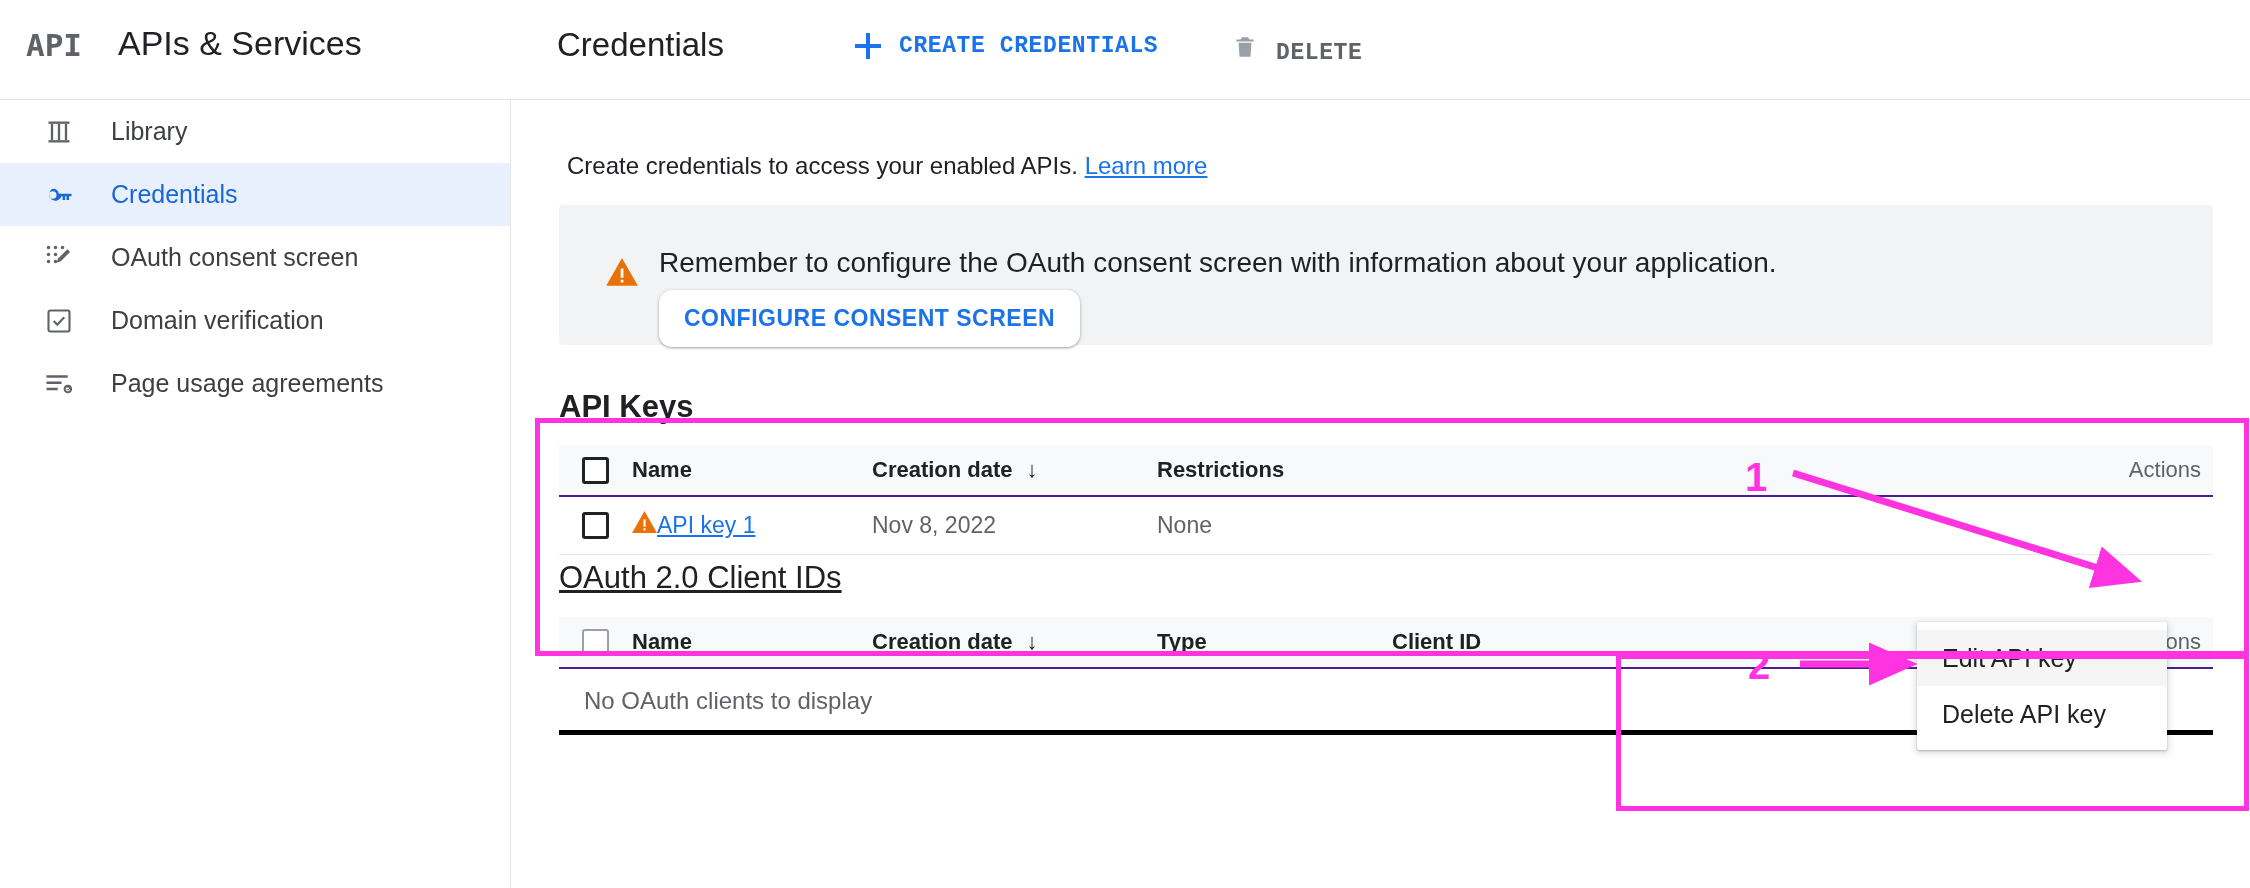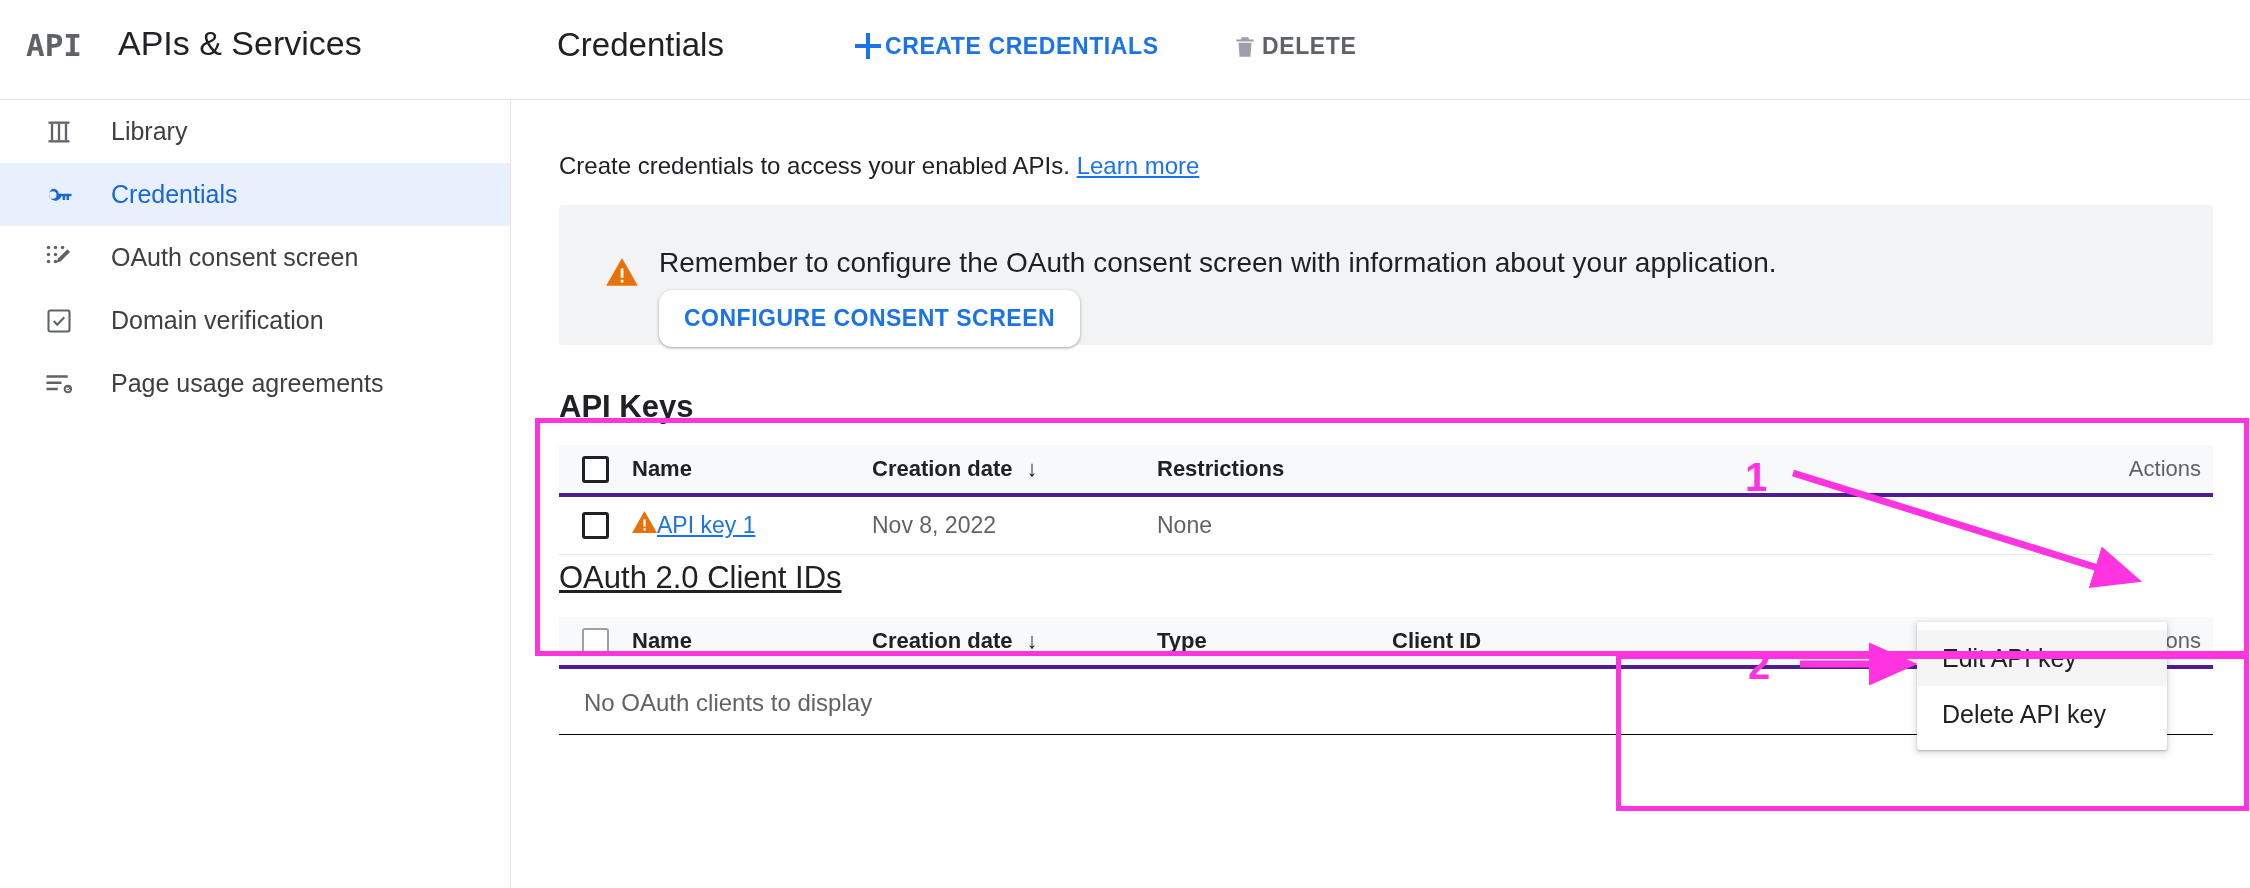--- a/index.html
+++ b/index.html
@@ -18,21 +18,21 @@
   .topbar-divider { position: absolute; left: 0; top: 99px; width: 2250px; height: 1px; background: #e3e5e8; }
   .brand { position: absolute; left: 26px; top: 24px; display: flex; align-items: flex-end; gap: 36px; }
   .api-logo {
     font-family: "DejaVu Sans Mono", monospace;
     font-size: 31px; font-weight: 700; color: #5f6368; letter-spacing: 0px;
   }
   .brand-title { font-size: 34px; color: #202124; font-weight: 400; white-space: nowrap; }
 
   .page-title { position: absolute; left: 557px; top: 26px; font-size: 33px; color: #202124; white-space: nowrap; }
 
-  .tb-btn { position: absolute; display: flex; align-items: flex-start; gap: 4px; cursor: pointer; }
+  .tb-btn { position: absolute; display: flex; align-items: flex-end; gap: 18px; cursor: pointer; font-family: Liberation Mono, monospace; }
   .tb-btn .lbl { font-size: 23px; font-weight: 600; letter-spacing: 0.6px; white-space: nowrap; }
   #create-credentials-button { left: 855px; top: 33px; }
   #create-credentials-button .lbl { color: #1a73e8; }
   #delete-button { left: 1232px; top: 33px; }
   #delete-button .lbl { color: #5f6368; }
 
   .plus-icon { width: 26px; height: 26px; position: relative; }
   .plus-icon::before, .plus-icon::after {
     content: ""; position: absolute; background: #1a73e8;
   }
@@ -48,21 +48,21 @@
   }
   .nav-item .nav-label { font-size: 25px; color: #3c4043; white-space: nowrap; }
   .nav-item.active { background: #e8f0fe; }
   .nav-item.active .nav-label { color: #1967d2; }
   .nav-ico { width: 34px; height: 34px; flex: none; display: flex; align-items: center; justify-content: center; }
   .nav-ico svg { display: block; }
 
   
   .content { position: absolute; left: 511px; top: 100px; width: 1739px; height: 788px; }
 
-  .desc-line { position: absolute; left: 48px; top: 52px; font-size: 24px; color: #202124; white-space: nowrap; }
+  .desc-line { position: absolute; left: 56px; top: 52px; font-size: 24px; color: #202124; white-space: nowrap; }
   .desc-link { color: #1a73e8; text-decoration: underline; cursor: pointer; }
 
   .notice {
     position: absolute; left: 48px; top: 105px; width: 1654px; height: 140px;
     background: #f1f3f4; border-radius: 4px;
   }
   .notice-warn { position: absolute; left: 47px; top: 53px; }
   .notice-text { position: absolute; left: 100px; top: 42px; font-size: 28px; color: #202124; white-space: nowrap; }
   .consent-btn {
     position: absolute; left: 100px; top: 85px; height: 57px;
@@ -74,21 +74,21 @@
 
   
   .section-title { position: absolute; font-size: 31px; color: #202124; white-space: nowrap; }
   #api-keys-title { left: 48px; top: 289px; font-weight: bold; }
   #oauth-title { left: 48px; top: 460px; text-decoration: underline; }
 
   .tbl { position: absolute; left: 48px; width: 1654px; }
   #api-keys-table { top: 345px; }
   #oauth-table { top: 517px; }
 
-  .tbl-head { display: flex; align-items: center; height: 52px; background: #f8f9fa; border-bottom: 4px solid #4c1d95; }
+  .tbl-head { display: flex; align-items: center; height: 52px; background: #f8f9fa; border-bottom: 2px solid #4c1d95; }
   .tbl-row  { display: flex; align-items: center; height: 58px; background: #fff; border-bottom: 1px solid #e8eaed; }
   .th { font-size: 22px; font-weight: 600; color: #202124; white-space: nowrap; display: flex; align-items: center; gap: 14px; }
   .td { font-size: 23px; color: #5f6368; white-space: nowrap; display: flex; align-items: center; }
 
   .cb-cell { width: 73px; flex: none; display: flex; align-items: center; justify-content: center; }
   .checkbox { width: 27px; height: 27px; border: 3px solid #202124; border-radius: 3px; background: #fff; cursor: pointer; }
   .checkbox.disabled { border-color: #9aa0a6; border-width: 2px; }
 
   .c-name { width: 240px; flex: none; }
   .c-date { width: 285px; flex: none; }
@@ -100,21 +100,21 @@
   .actions-head { font-size: 22px; color: #5f6368; font-weight: 400; white-space: nowrap; }
 
   .sort-arrow { display: inline-block; }
 
   .key-link { font-size: 23px; color: #1a73e8; text-decoration: underline; cursor: pointer; white-space: nowrap; }
   .show-key { font-size: 22px; font-weight: 600; color: #1a73e8; letter-spacing: 0.5px; cursor: pointer; white-space: nowrap; }
 
   .kebab { width: 34px; display: flex; flex-direction: column; align-items: center; gap: 5px; cursor: pointer; padding: 4px 0; }
   .kebab i { width: 6px; height: 6px; border-radius: 50%; background: #202124; display: block; }
 
-  .empty-row { position: absolute; left: 48px; top: 571px; width: 1654px; height: 64px; display: flex; align-items: center; border-bottom: 1px solid #000000; }
+  .empty-row { position: absolute; left: 48px; top: 571px; width: 1654px; height: 64px; display: flex; align-items: center; border-bottom: 5px solid #000000; }
   .empty-row span { padding-left: 25px; font-size: 24px; color: #5f6368; white-space: nowrap; }
 
   
   .menu {
     position: absolute; left: 1917px; top: 622px; width: 250px;
     background: #fff; border-radius: 2px;
     box-shadow: 0 2px 6px 2px rgba(60,64,67,.15), 0 1px 2px 0 rgba(60,64,67,.3);
     padding: 8px 0; z-index: 40;
   }
   .menu-item { height: 56px; display: flex; align-items: center; padding-left: 25px; font-size: 25px; color: #202124; cursor: pointer; white-space: nowrap; }

